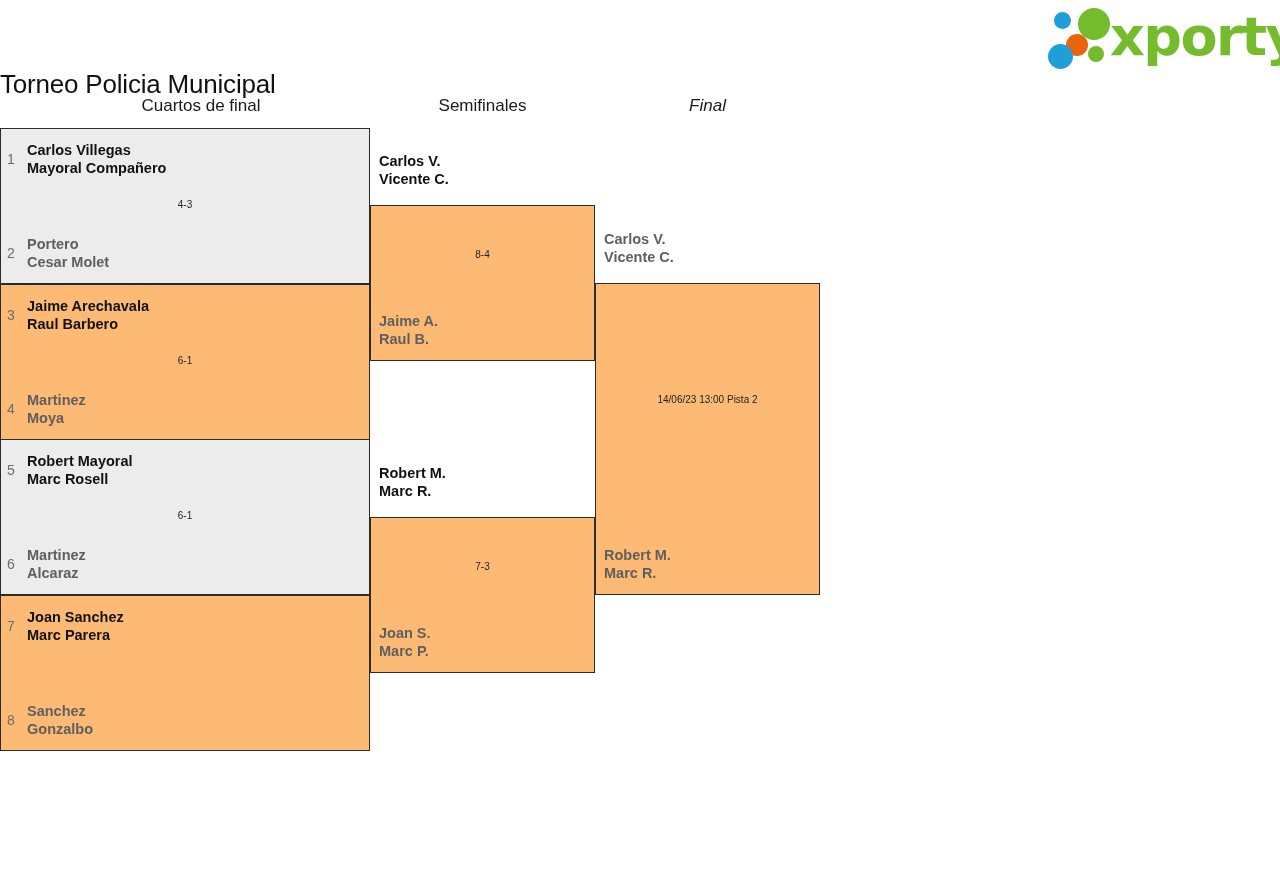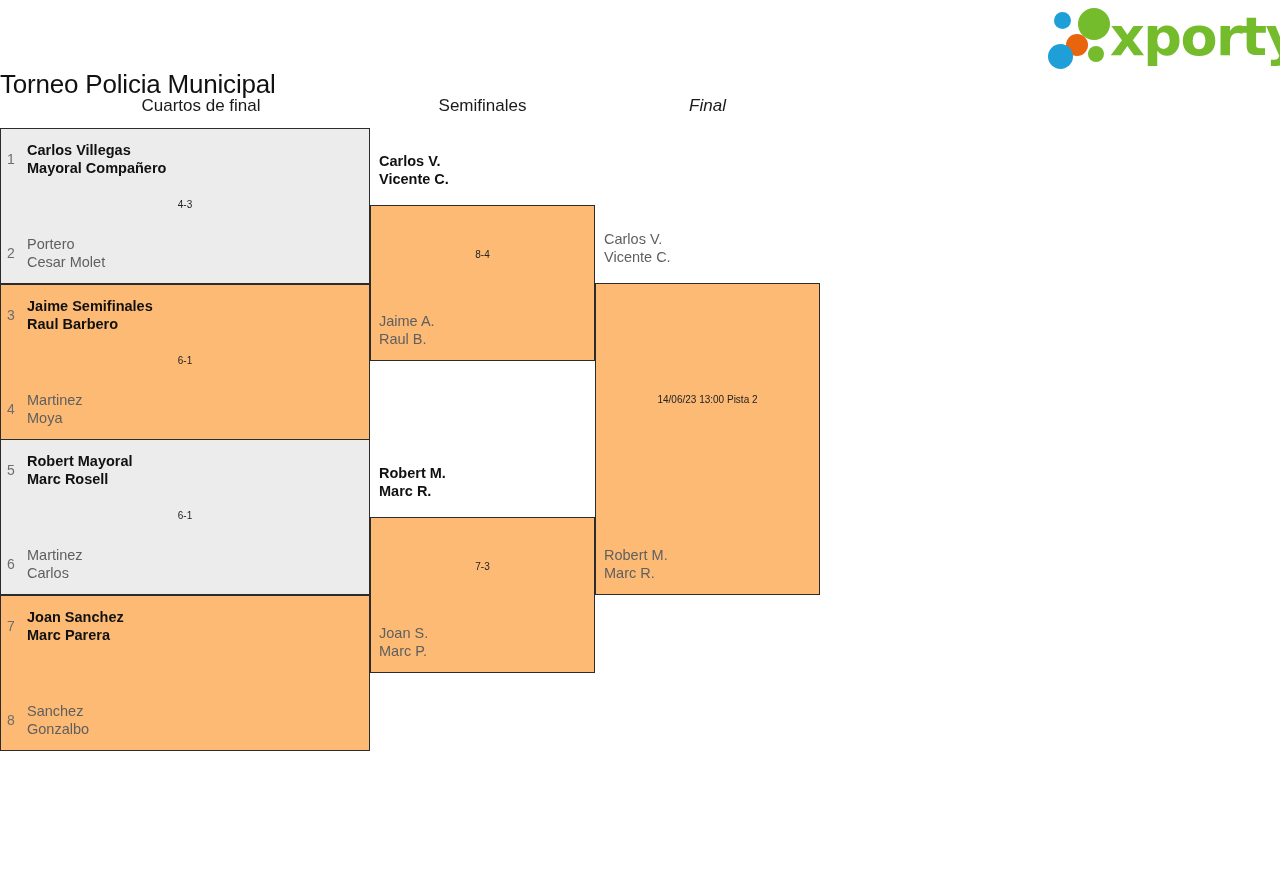--- a/index.html
+++ b/index.html
@@ -150,21 +150,21 @@
     text-align: left;
   }
   .names {
     font-size: 14.5px;
     line-height: 18px;
     white-space: nowrap;
   }
   .names .nm { display: block; }
 
   .winner .names { color: #111111; font-weight: 700; }
-  .loser  .names { color: #5f5f5f; font-weight: 400; }
+  .loser  .names { color: #5f5f5f; font-weight: 700; }
 
   
   .match-info {
     position: absolute;
     left: 0;
     width: 100%;
     text-align: center;
     font-size: 10px;
     color: #222222;
     white-space: nowrap;
@@ -232,21 +232,21 @@
         <span class="nm">Portero</span>
         <span class="nm">Cesar Molet</span>
       </span>
     </div>
   </div>
 
   <div class="match r1" id="match-qf2">
     <div class="slot slot-top winner">
       <span class="seed">3</span>
       <span class="names">
-        <span class="nm">Jaime Semifinales</span>
+        <span class="nm">Jaime Arechavala</span>
         <span class="nm">Raul Barbero</span>
       </span>
     </div>
     <div class="match-info">6-1</div>
     <div class="slot slot-bottom loser">
       <span class="seed">4</span>
       <span class="names">
         <span class="nm">Martinez</span>
         <span class="nm">Moya</span>
       </span>
@@ -259,21 +259,21 @@
       <span class="names">
         <span class="nm">Robert Mayoral</span>
         <span class="nm">Marc Rosell</span>
       </span>
     </div>
     <div class="match-info">6-1</div>
     <div class="slot slot-bottom loser">
       <span class="seed">6</span>
       <span class="names">
         <span class="nm">Martinez</span>
-        <span class="nm">Carlos</span>
+        <span class="nm">Alcaraz</span>
       </span>
     </div>
   </div>
 
   <div class="match r1" id="match-qf4">
     <div class="slot slot-top winner">
       <span class="seed">7</span>
       <span class="names">
         <span class="nm">Joan Sanchez</span>
         <span class="nm">Marc Parera</span>

